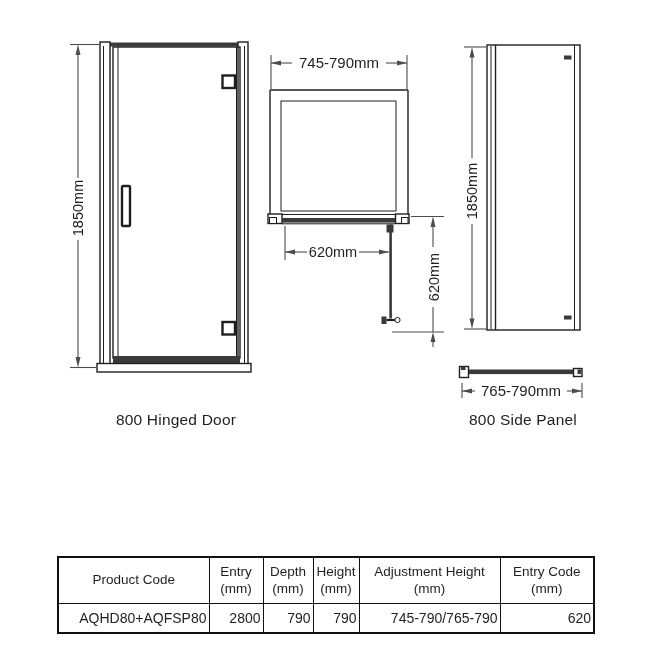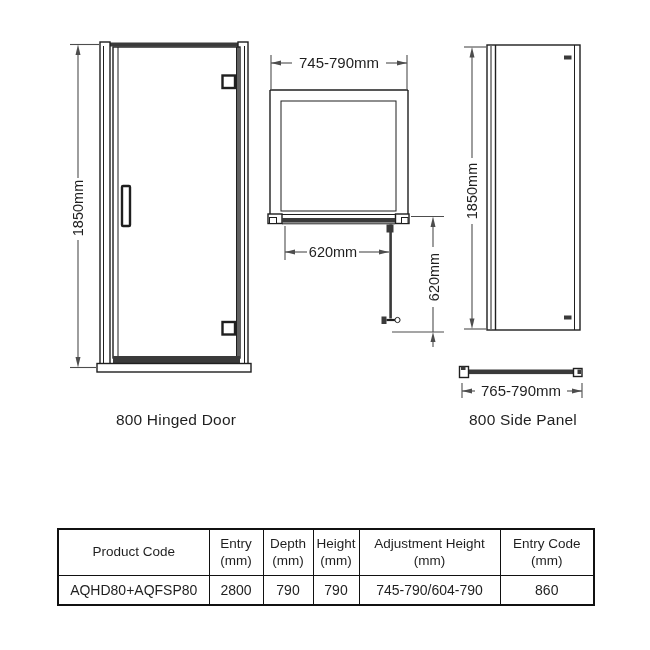--- a/index.html
+++ b/index.html
@@ -22,32 +22,32 @@
   .dark{fill:var(--dark-fill);stroke:none;}
   .thick{stroke-width:2.4;}
   .dim-ln{stroke:var(--dim);stroke-width:1.1;fill:none;}
   .dim-arrow{fill:var(--dim);stroke:none;}
   text{font-family:"Liberation Sans",sans-serif;fill:var(--text);}
   .dim-text{font-size:14.5px;}
   .dim-text-lg{font-size:15px;}
   .caption{font-size:15.5px;font-weight:500;letter-spacing:.2px;}
   
   .spec-table{
-    position:absolute;left:57px;top:528px;width:536px;
+    position:absolute;left:57px;top:556px;width:536px;
     border-collapse:collapse;table-layout:fixed;
     border:2px solid var(--border);
     color:var(--text);
   }
   .spec-table th,.spec-table td{
     border:1.5px solid var(--border);
     text-align:center;vertical-align:middle;
     font-weight:400;padding:0 2px;
   }
   .spec-table th{height:45px;font-size:13.5px;line-height:1.25;white-space:pre-line;}
-  .spec-table td{height:28px;font-size:14px;}
+  .spec-table td{height:28px;font-size:14px;text-align:right;}
 </style>
 </head>
 <body>
 
 <div class="page">
 
   <svg class="drawing" width="650" height="460" viewBox="0 0 650 460">
 
     <g>
 
@@ -224,19 +224,19 @@
         <th>Entry Code
 (mm)</th>
       </tr>
     </thead>
     <tbody>
       <tr>
         <td>AQHD80+AQFSP80</td>
         <td>2800</td>
         <td>790</td>
         <td>790</td>
-        <td>745-790/604-790</td>
-        <td>860</td>
+        <td>745-790/765-790</td>
+        <td>620</td>
       </tr>
     </tbody>
   </table>
 
 </div>
 
 </body></html>

